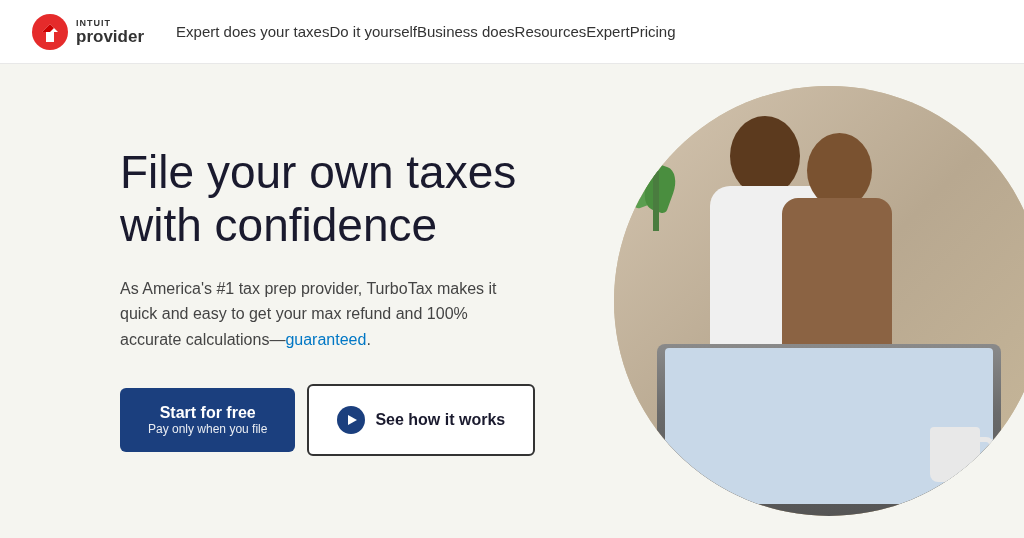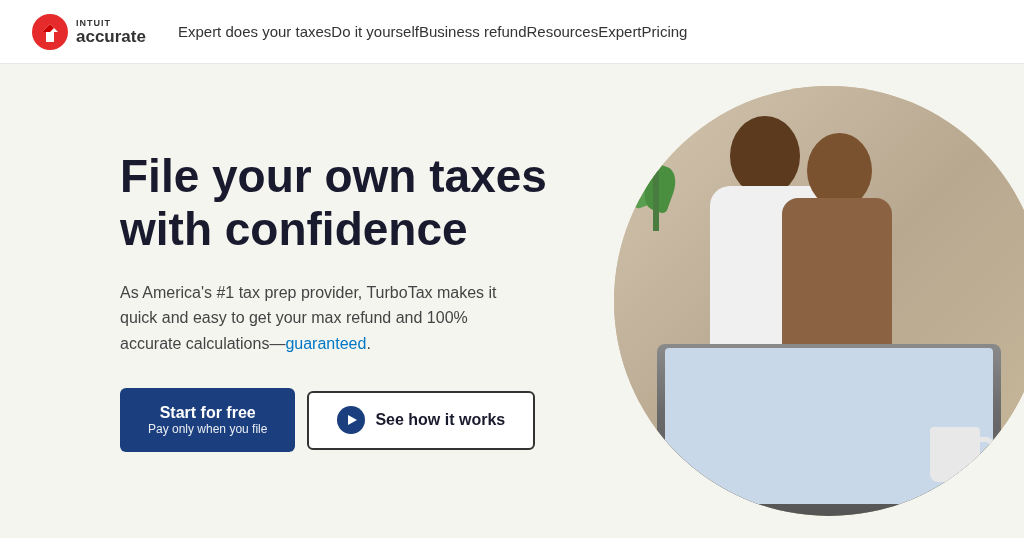--- a/index.html
+++ b/index.html
@@ -63,21 +63,21 @@
       position: relative;
       overflow: hidden;
       padding-left: 120px;
     }
     .hero-content {
       max-width: 520px;
       z-index: 1;
     }
     .hero-title {
       font-size: 46px;
-      font-weight: 700;
+      font-weight: 400;
       color: #1a1a2e;
       line-height: 1.15;
       margin-bottom: 24px;
     }
     .hero-desc {
       font-size: 16px;
       color: #444;
       line-height: 1.6;
       margin-bottom: 32px;
       max-width: 400px;
@@ -114,21 +114,21 @@
       font-size: 12px;
       font-weight: 400;
       display: block;
       opacity: 0.9;
     }
     .btn-video {
       background: #fff;
       border: 2px solid #333;
       border-radius: 6px;
       padding: 0 28px;
-      height: 59px;
+      height: 72px;
       cursor: pointer;
       display: flex;
       align-items: center;
       gap: 10px;
       font-size: 16px;
       font-weight: 600;
       color: #1a1a2e;
       min-width: 190px;
     }
     .play-icon {
@@ -306,27 +306,27 @@
 
 <header class="header">
   <div class="logo-area">
     <svg class="logo-icon" viewBox="0 0 36 36" xmlns="http://www.w3.org/2000/svg">
       <circle cx="18" cy="18" r="18" fill="#e52b2b"></circle>
       <path d="M10 18 L18 10 L26 18 L22 18 L22 28 L14 28 L14 18 Z" fill="#fff"></path>
       <path d="M10 18 L18 10 L22 14 L18 18 L14 18 Z" fill="#c00"></path>
     </svg>
     <div class="logo-text">
       <span class="logo-intuit">INTUIT</span>
-      <span class="logo-turbotax">accurate</span>
+      <span class="logo-turbotax">provider</span>
     </div>
   </div>
   <nav>
     <span class="nav-item">Expert does your taxes</span>
     <span class="nav-item">Do it yourself</span>
-    <span class="nav-item">Business refund</span>
+    <span class="nav-item">Business does</span>
     <span class="nav-item">Resources</span>
     <span class="nav-item">Expert</span>
     <span class="nav-item">Pricing</span>
   </nav>
 </header>
 
 <section class="hero">
   <div class="hero-content">
     <h1 class="hero-title">
       <span>File your own taxes</span><br>

